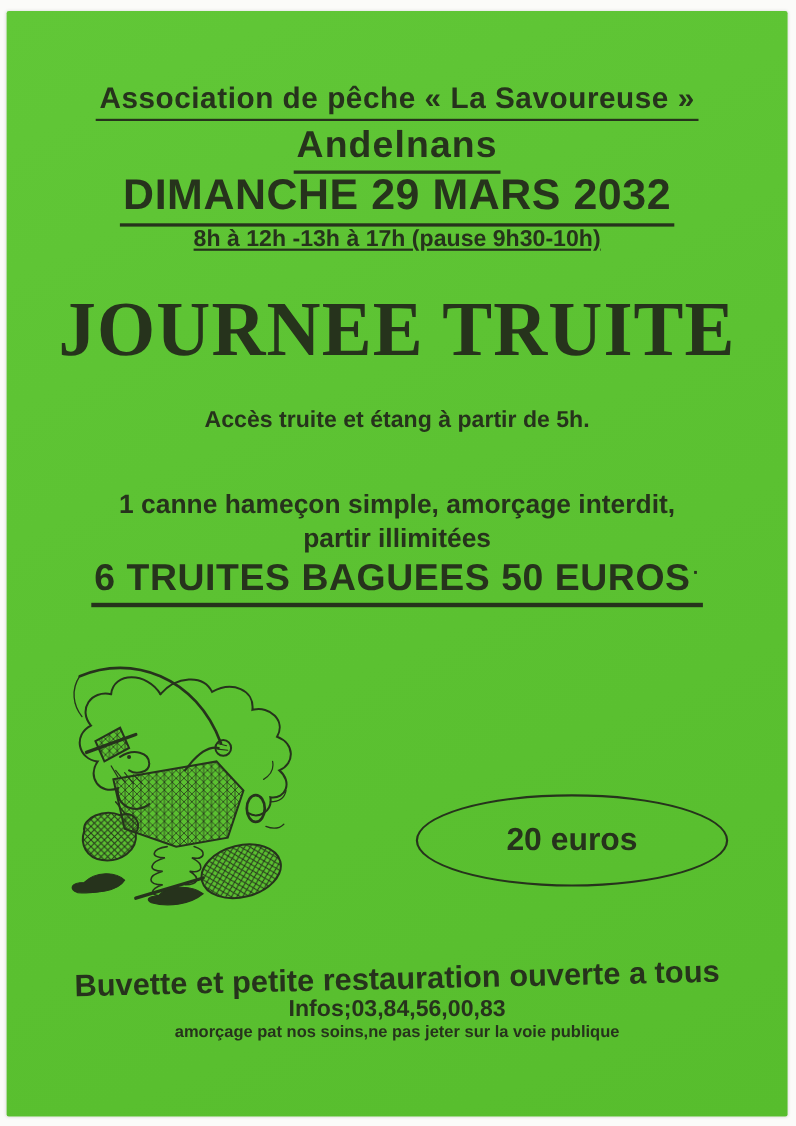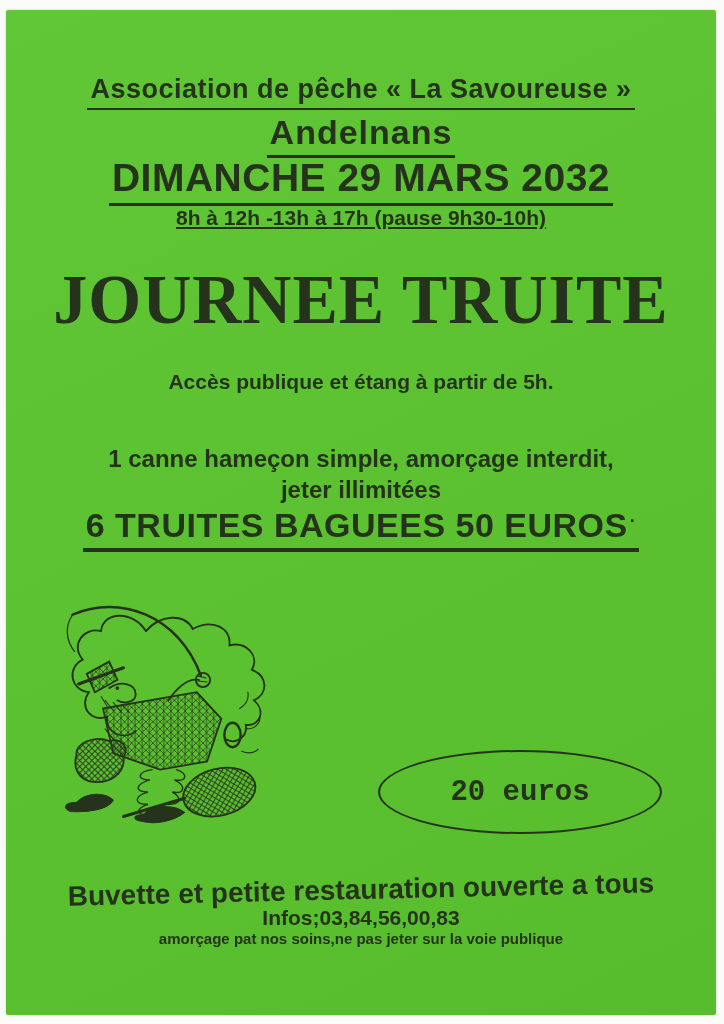--- a/index.html
+++ b/index.html
@@ -44,24 +44,24 @@
   .prize .dot{font-size:18px;vertical-align:10px;margin-left:2px;}
   .prize-sub{top:542px;font-size:19px;}
 
   .illu{position:absolute;left:40px;top:576px;width:265px;height:245px;}
 
   .alvinage{
     position:absolute;left:318px;top:600px;
     font-weight:bold;font-size:29px;line-height:35.5px;white-space:nowrap;
   }
   .price-ellipse{
-    position:absolute;left:372px;top:740px;width:280px;height:80px;
+    position:absolute;left:372px;top:712px;width:280px;height:80px;
     border:2px solid #26331c;border-radius:50%;
     display:flex;align-items:center;justify-content:center;
-    font-weight:bold;font-size:29px;font-family:Liberation Mono, monospace;
+    font-weight:bold;font-size:29px;
   }
 
   .buvette{top:864px;font-size:28px;transform:rotate(-1.3deg);}
   .infos{top:896px;font-size:21px;}
   .legal{top:920px;font-size:15px;}
 </style>
 </head>
 <body>
 
 <div class="page">
@@ -70,25 +70,25 @@
     <div class="line town"><span class="u">Andelnans</span></div>
 
     <div class="line assoc"><span class="u u-thin">Association de pêche « La Savoureuse »</span></div>
 
     <div class="line date"><span class="u">DIMANCHE 29 MARS 2032</span></div>
 
     <div class="line hours">8h à 12h -13h à 17h (pause 9h30-10h)</div>
 
     <div class="line title">JOURNEE TRUITE</div>
 
-    <div class="line access">Accès publique et étang à partir de 5h.</div>
+    <div class="line access">Accès truite et étang à partir de 5h.</div>
 
     <div class="line rules">
       <span>1 canne hameçon simple, amorçage interdit,</span><br>
-      <span>jeter illimitées</span>
+      <span>partir illimitées</span>
     </div>
 
     <div class="line prize"><span class="u u-thick"><span>6 TRUITES BAGUEES 50 EUROS</span><span class="dot">·</span></span></div>
 
 
     <svg class="illu" viewBox="0 0 260 240">
       <defs>
         <pattern id="ph" width="7" height="7" patternUnits="userSpaceOnUse">
           <path d="M0,7 L7,0 M0,0 L7,7 M3.5,0 V7" stroke="#26331c" stroke-width="0.7" fill="none"></path>
         </pattern>

